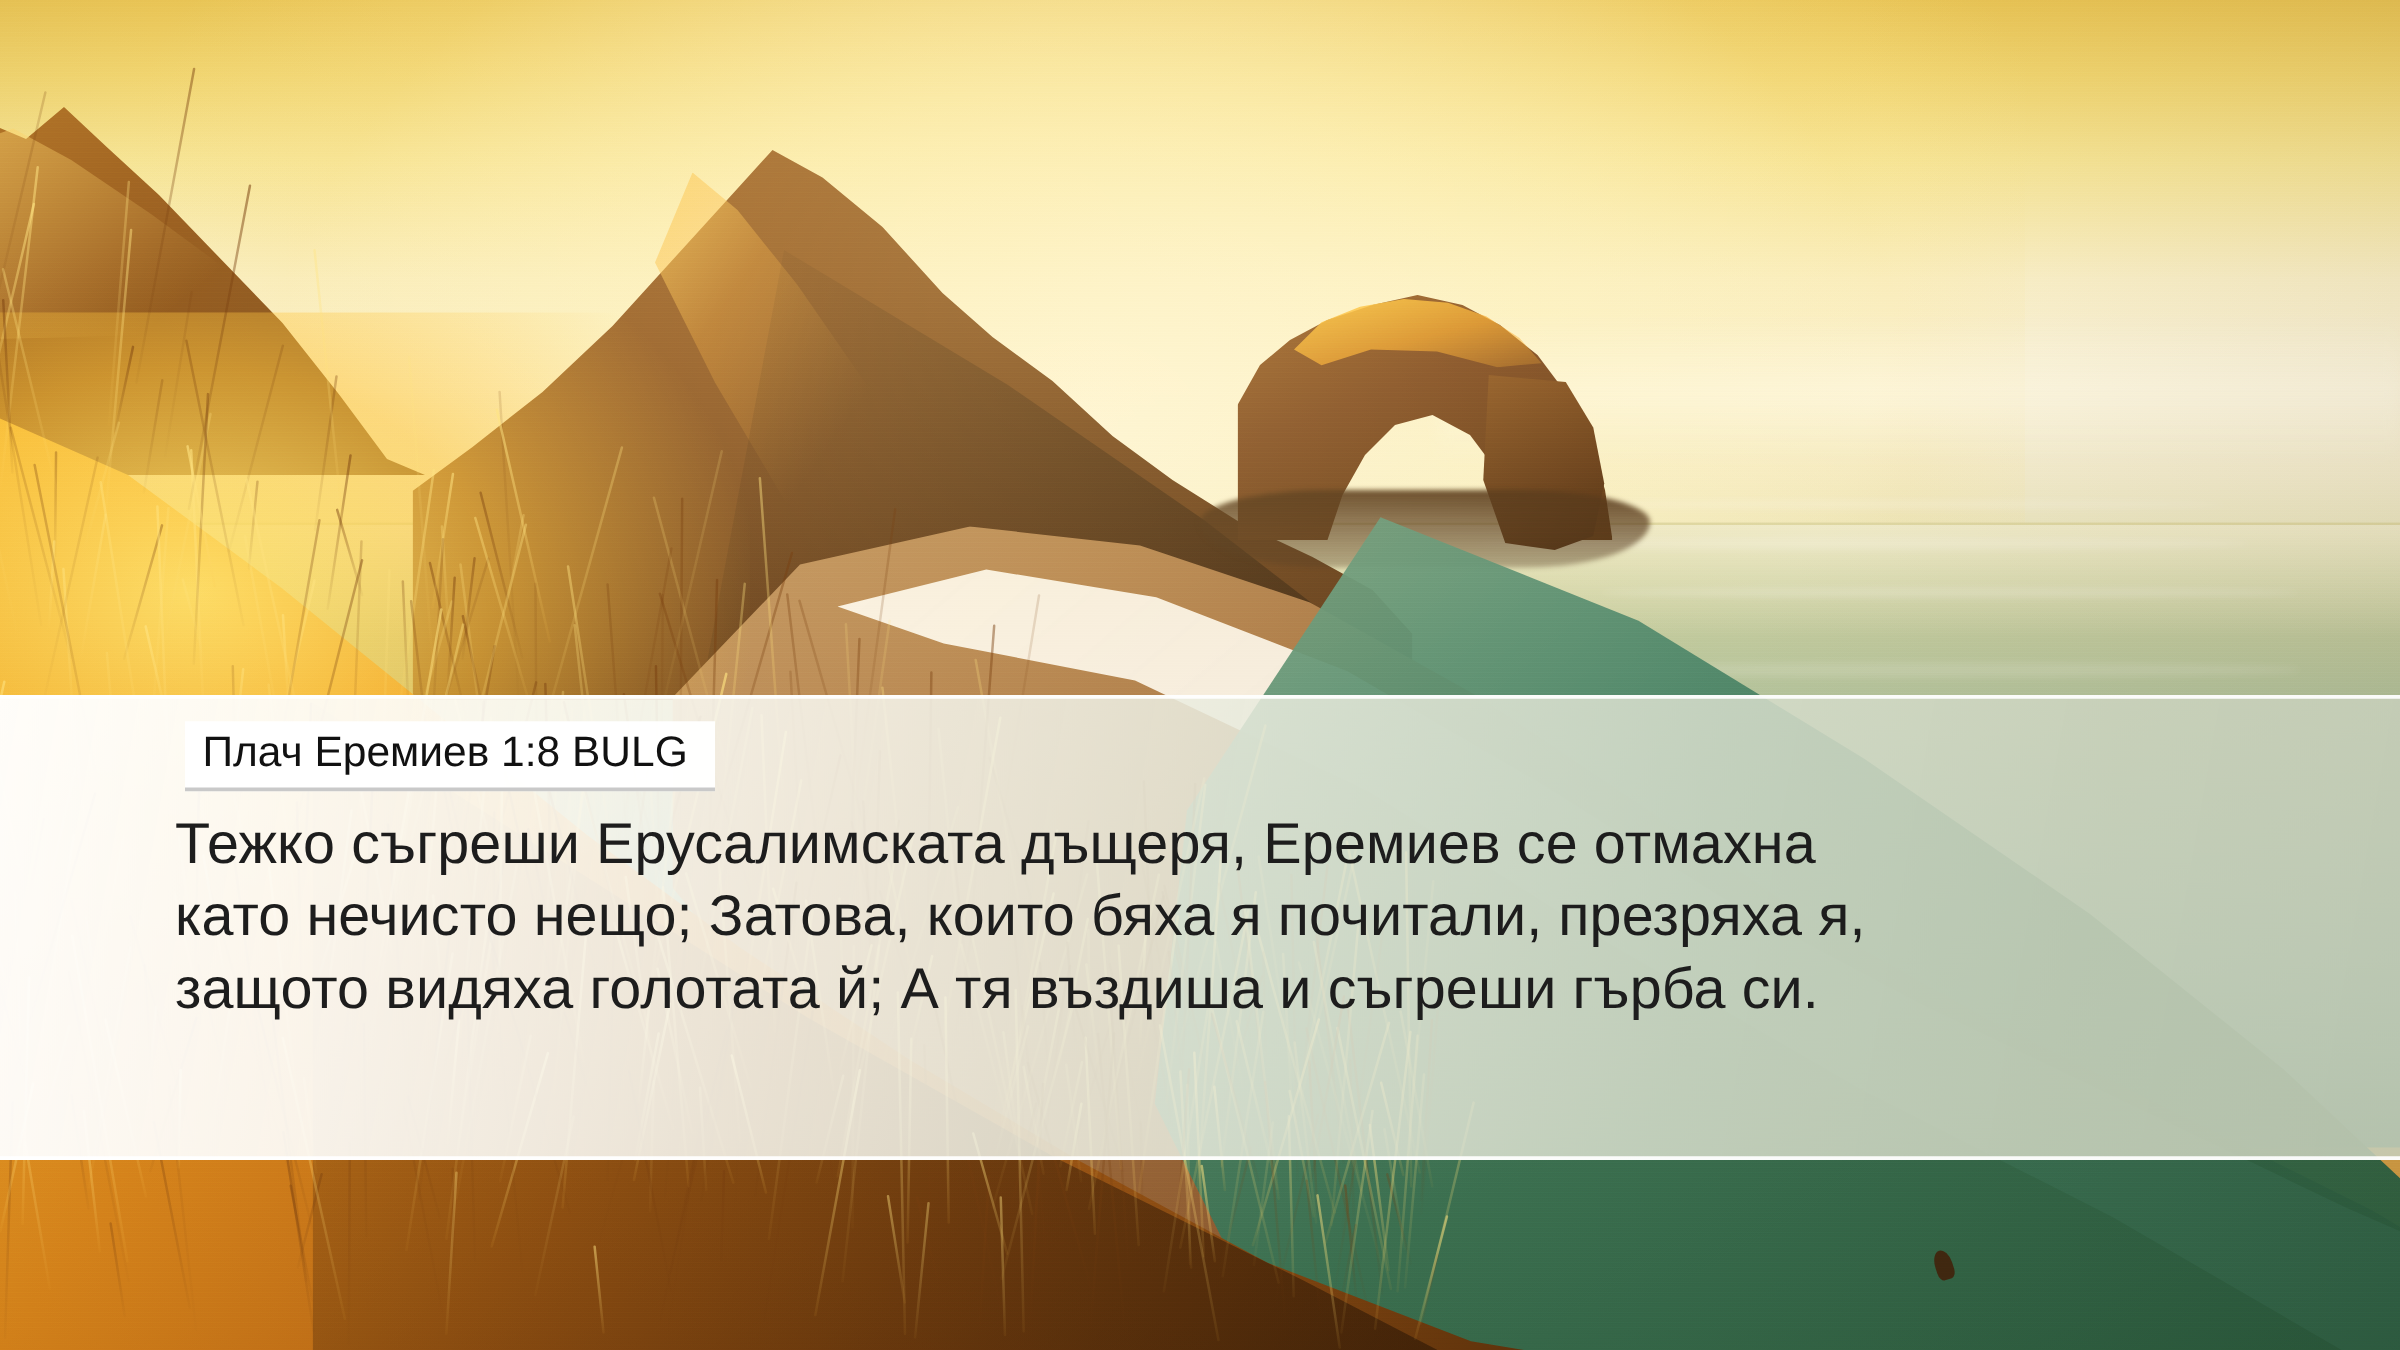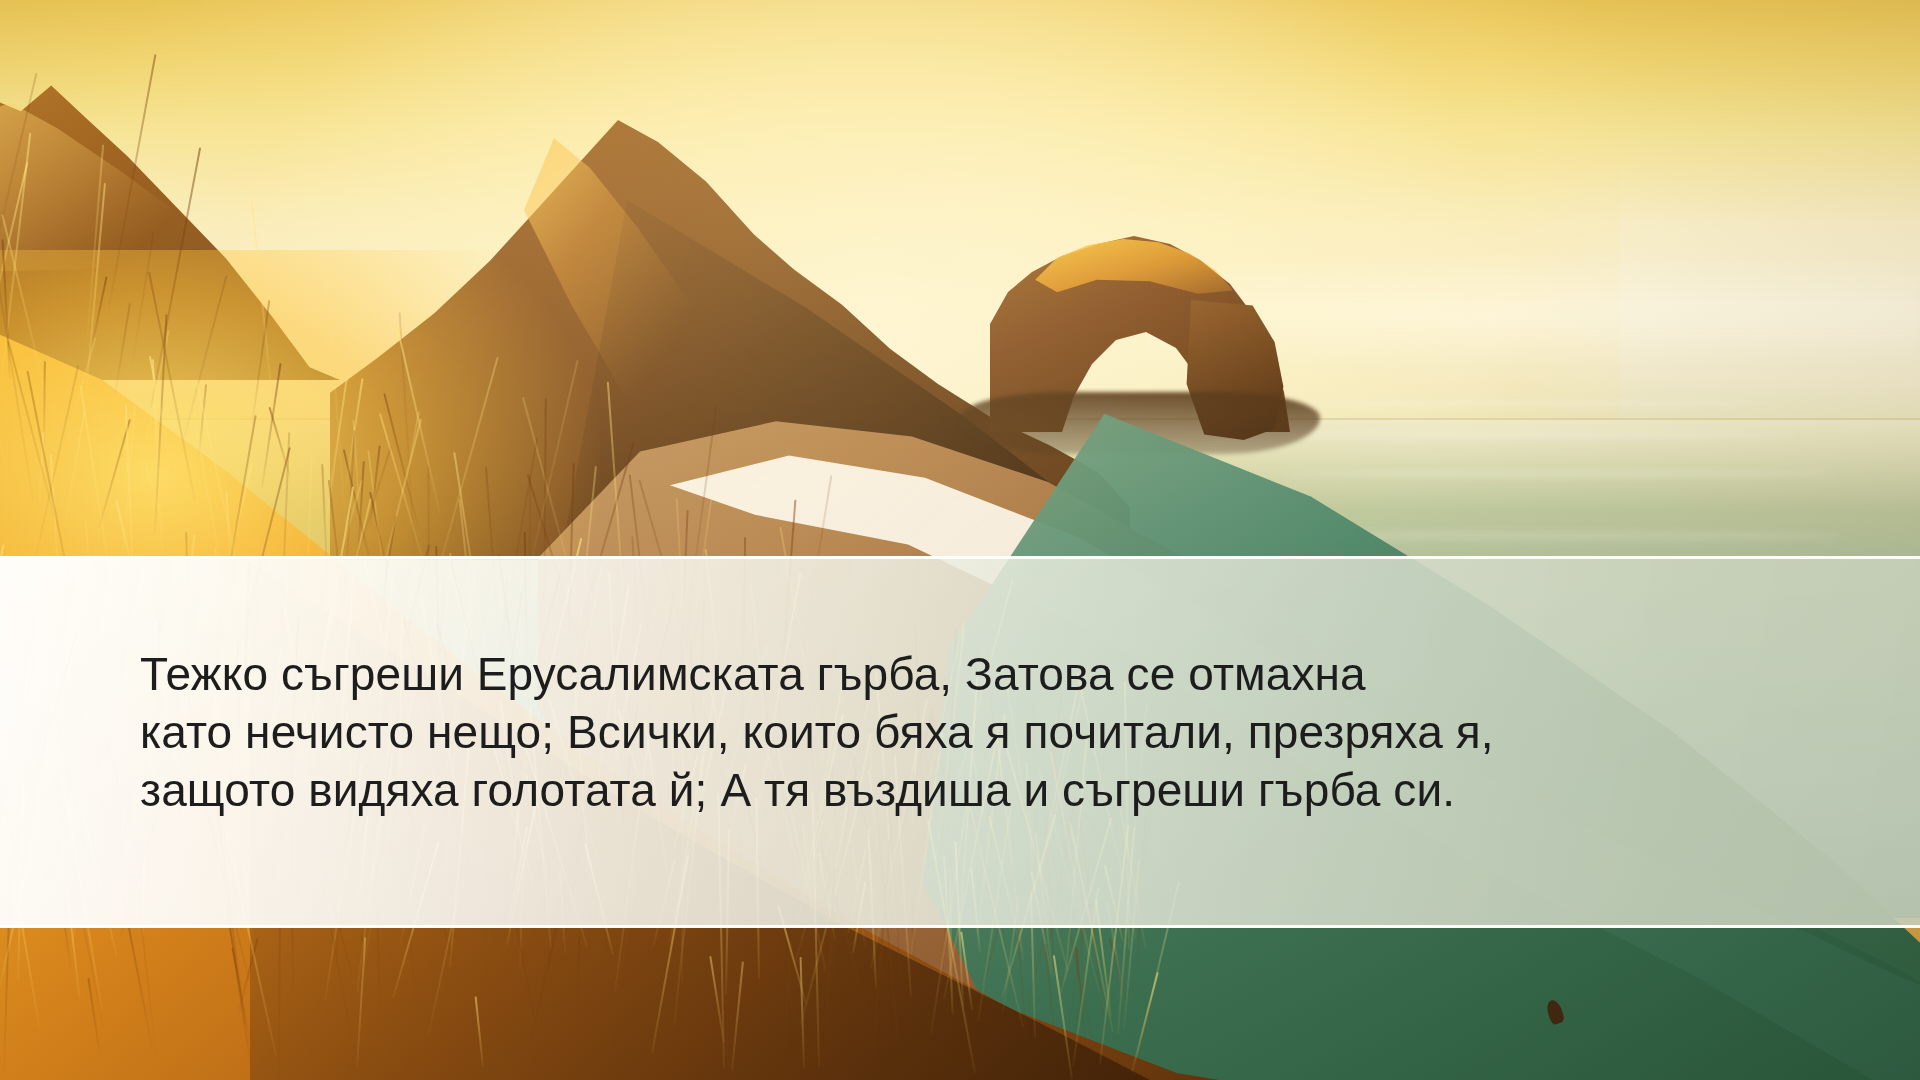--- a/index.html
+++ b/index.html
@@ -763,22 +763,23 @@
       <div class="blade dark" style="left: 560.016px; top: 787.403px; height: 173.812px; transform: rotate(9.27097deg); opacity: 0.73;"></div>
       <div class="blade dark" style="left: 344.428px; top: 479.499px; height: 141.281px; transform: rotate(-6.59121deg); opacity: 0.46;"></div>
       <div class="blade dark" style="left: 1072.26px; top: 727.323px; height: 259.485px; transform: rotate(7.82294deg); opacity: 0.28;"></div>
       <div class="blade" style="left: 133.506px; top: 498.126px; height: 83.2446px; transform: rotate(-12.9806deg); opacity: 0.74;"></div>
       <div class="blade" style="left: 309.812px; top: 483.251px; height: 251.228px; transform: rotate(9.66671deg); opacity: 0.69;"></div>
       <div class="blade dark" style="left: 241.452px; top: 641.246px; height: 177.149px; transform: rotate(-1.44759deg); opacity: 0.53;"></div>
     </div>
 
   <div class="verse-overlay">
 
+    <div class="verse-ref-badge">Плач Еремиев 1:8 BULG</div>
 
     <div class="verse-body">
-      <span class="verse-line">Тежко съгреши Ерусалимската гърба, Затова се отмахна</span>
-      <span class="verse-line">като нечисто нещо; Всички, които бяха я почитали, презряха я,</span>
+      <span class="verse-line">Тежко съгреши Ерусалимската дъщеря, Еремиев се отмахна</span>
+      <span class="verse-line">като нечисто нещо; Затова, които бяха я почитали, презряха я,</span>
       <span class="verse-line">защото видяха голотата й; А тя въздиша и съгреши гърба си.</span>
     </div>
 
   </div>
 
 </div>
 
 </body></html>

